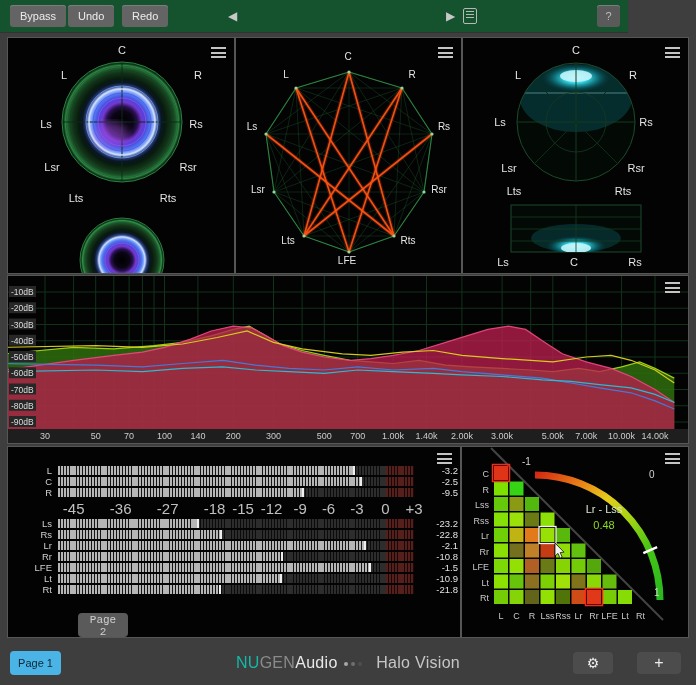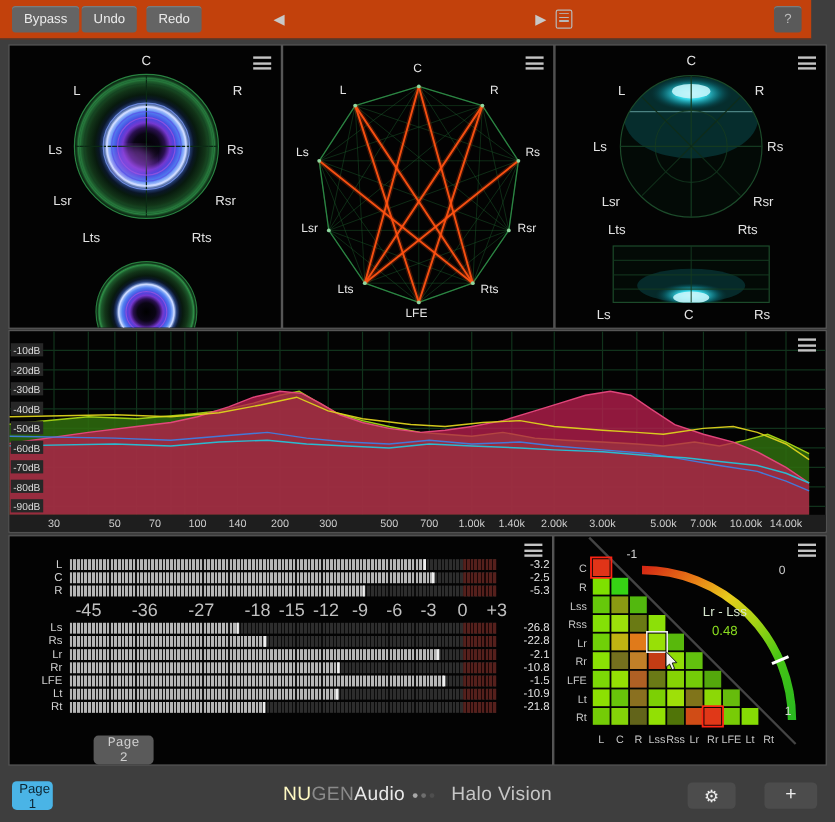--- a/index.html
+++ b/index.html
@@ -1,18 +1,18 @@
 <!DOCTYPE html>
 <html><head>
 <meta charset="utf-8">
 <style>
   html,body{margin:0;padding:0;background:#3e3e3e;}
   #app{position:relative;width:696px;height:685px;background:#3e3e3e;font-family:"Liberation Sans",sans-serif;overflow:hidden;}
   
-  header{position:absolute;left:0;top:0;width:676px;height:32px;background:#c2410c;border-bottom:1px solid #323232;text-decoration:underline;}
+  header{position:absolute;left:0;top:0;width:628px;height:32px;background:#14532d;border-bottom:1px solid #323232;text-decoration:underline;}
   .tbtn{position:absolute;top:5px;height:22px;background:#646464;border:none;border-radius:3px;color:#ececec;font-size:11px;font-family:inherit;padding:0 10px;cursor:pointer;box-shadow:inset 0 1px 0 #7c7c7c;}
   #bypass{left:10px}#undo{left:68px}#redo{left:122px}
   #help{left:auto;right:8px;width:23px;padding:0;color:#bdbdbd;background:#5a5a5a}
   .arrow{position:absolute;color:#c8c8c8;font-size:12px;top:9px;cursor:pointer;line-height:14px}
   #arr-l{left:228px}#arr-r{left:446px}
   .doc-icon{position:absolute;left:463px;top:8px;width:12px;height:14px;border:1px solid #b8b8b8;border-radius:2px;cursor:pointer}
   .doc-icon i{display:block;margin:2px;height:9px;background:repeating-linear-gradient(#b8b8b8 0 1px,transparent 1px 3px);}
   
   .panel{position:absolute;background:#030303;box-shadow:0 0 0 1px #565656;}
   #p-surround{left:8px;top:38px;width:226px;height:235px}
@@ -32,24 +32,24 @@
   .mrow{position:absolute;left:0;width:100%;height:9px}
   .mlabel{position:absolute;left:0;top:0;width:44px;text-align:right;font-size:9.5px;color:#d0d0d0;line-height:9px}
   .mbar{position:absolute;left:50px;top:0;width:356px;height:9px;background:repeating-linear-gradient(90deg,#2d2d2d 0 2.2px,#0b0b0b 2.2px 3.1px)}
   .mred{position:absolute;right:0;top:0;width:8%;height:100%;background:repeating-linear-gradient(90deg,#55201c 0 2.2px,#1a0707 2.2px 3.1px)}
   .mfill{position:absolute;left:0;top:0;height:100%;background:repeating-linear-gradient(90deg,#b6b6b6 0 2.2px,#151515 2.2px 3.1px)}
   .mpeak{position:absolute;top:0;width:2px;height:100%;background:#efefef}
   .mval{position:absolute;left:412px;top:0;width:38px;text-align:right;font-size:9.5px;color:#e2e2e2;line-height:9px}
   #mscale{position:absolute;left:0;top:53px;width:100%;height:10px}
   #mscale span{position:absolute;transform:translateX(-50%);font-size:15px;color:#c0c0c0}
   
-  #page1{position:absolute;left:10px;top:651px;width:34px;height:24px;background:#4ab4e6;color:#0d2633;border:none;border-radius:4px;font-size:11px;font-family:inherit;cursor:pointer}
+  #page1{position:absolute;left:10px;top:651px;width:51px;height:24px;background:#4ab4e6;color:#0d2633;border:none;border-radius:4px;font-size:11px;font-family:inherit;cursor:pointer}
   #page2{position:absolute;left:78px;top:613px;width:50px;height:24px;background:#5a5a5a;color:#cfcfcf;border:none;border-radius:4px;font-size:11px;font-family:Liberation Mono, monospace;cursor:pointer}
   .brand{position:absolute;left:0;top:654px;width:100%;text-align:center;font-size:16px;letter-spacing:.3px}
-  .b-nu{color:#fef9c3}.b-gen{color:#8a8a8a}.b-audio{color:#e8e8e8;margin-left:0}
+  .b-nu{color:#14b8a6}.b-gen{color:#8a8a8a}.b-audio{color:#e8e8e8;margin-left:0}
   .dot{display:inline-block;width:4px;height:4px;border-radius:50%;margin:0 1.5px;vertical-align:middle}
   .d1{background:#a8a8a8}.d2{background:#6e6e6e}.d3{background:#4e4e4e}
   .b-prod{color:#c6c6c6;margin-left:8px}
   #gear{position:absolute;left:573px;top:652px;width:40px;height:22px;background:#4c4c4c;border:none;border-radius:4px;color:#ececec;font-size:14px;cursor:pointer;line-height:20px}
   #plus{position:absolute;left:637px;top:652px;width:44px;height:22px;background:#4c4c4c;border:none;border-radius:4px;color:#ececec;font-size:16px;cursor:pointer;line-height:18px}
 </style>
 </head>
 <body>
 
 <div id="app">
@@ -395,30 +395,30 @@
           </div>
           <span class="mval">-2.5</span>
         </div>
         <div class="mrow" style="top: 41px;">
           <span class="mlabel">R</span>
           <div class="mbar">
             <div class="mred"></div>
             <div class="mfill" style="width: 69.1%;"></div>
             <div class="mpeak" style="left: calc(69.1% - 2px);"></div>
           </div>
-          <span class="mval">-5.3</span>
+          <span class="mval">-9.5</span>
         </div>
         <div class="mrow" style="top: 72px;">
           <span class="mlabel">Ls</span>
           <div class="mbar">
             <div class="mred"></div>
             <div class="mfill" style="width: 39.6%;"></div>
             <div class="mpeak" style="left: calc(39.6% - 2px);"></div>
           </div>
-          <span class="mval">-26.8</span>
+          <span class="mval">-23.2</span>
         </div>
         <div class="mrow" style="top: 83px;">
           <span class="mlabel">Rs</span>
           <div class="mbar">
             <div class="mred"></div>
             <div class="mfill" style="width: 46.1%;"></div>
             <div class="mpeak" style="left: calc(46.1% - 2px);"></div>
           </div>
           <span class="mval">-22.8</span>
         </div>

